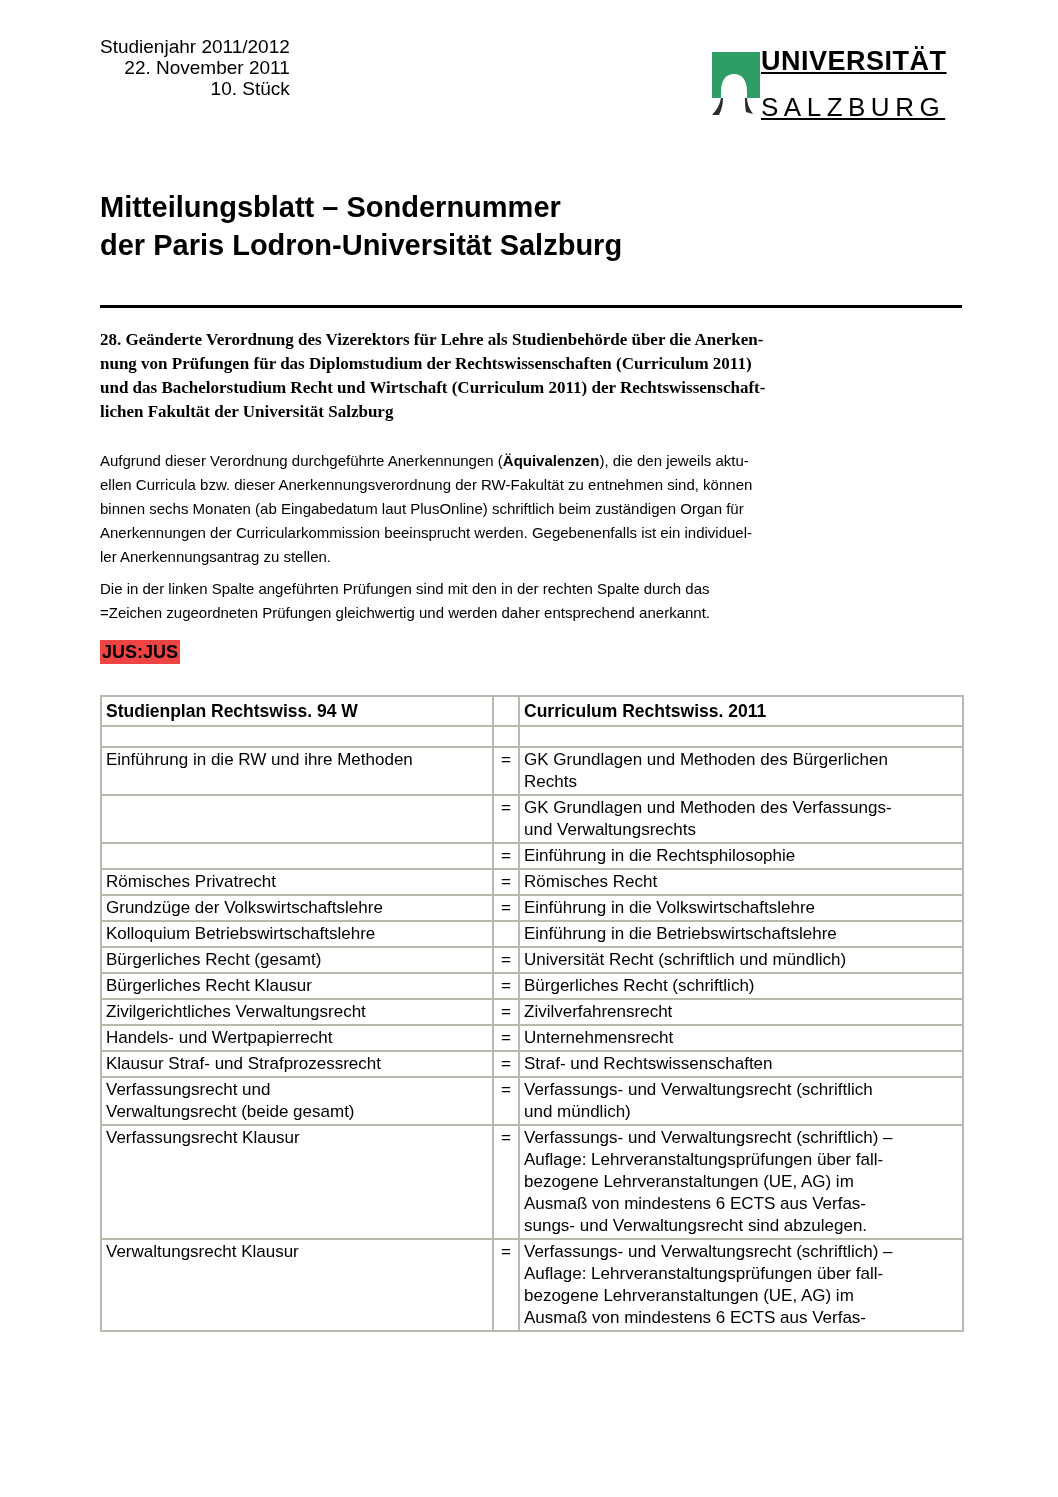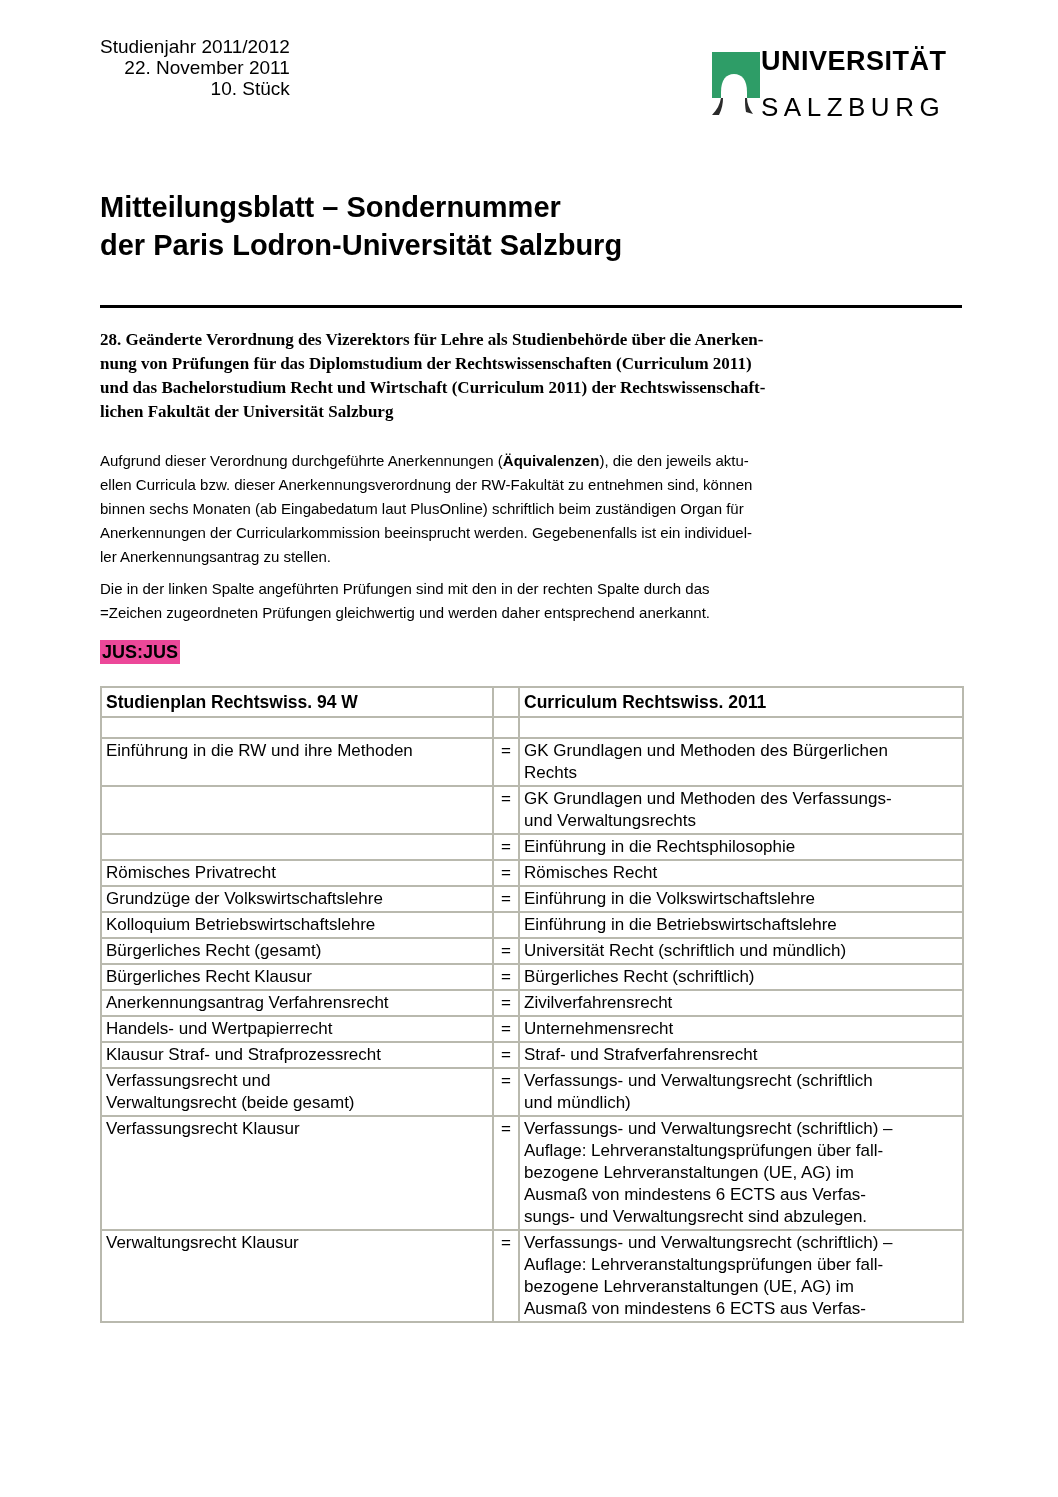--- a/index.html
+++ b/index.html
@@ -11,21 +11,21 @@
     overflow: hidden;
   }
 
   
   .issue-meta {
     position: absolute; top: 36px; left: 100px;
     font-size: 19px; line-height: 21px; text-align: right;
   }
 
   
-  .logo { position: absolute; top: 46px; left: 712px; display: flex; align-items: flex-start; }
+  .logo { position: absolute; top: 46px; left: 712px; display: flex; align-items: flex-start; text-decoration: underline; }
   .logo-mark { display: block; margin-top: 6px; }
   .logo-text { margin-left: 1px; }
   .logo-line1 { font-weight: bold; font-size: 27px; line-height: 30px; letter-spacing: 0.5px; }
   .logo-line2 { font-size: 26px; line-height: 28px; letter-spacing: 5.5px; margin-top: 17px; }
 
   
   .page-title {
     position: absolute; top: 188px; left: 100px; margin: 0;
     font-size: 29px; line-height: 38px; font-weight: bold;
     white-space: pre-line;
@@ -60,21 +60,21 @@
   .section-tag {
     display: inline-block;
     font-size: 18px; font-weight: bold; line-height: 22px;
     padding: 1px 2px;
   }
 
   
   table.equiv {
     border-collapse: collapse;
     width: 862px;
-    margin-top: 22px;
+    margin-top: 31px;
     table-layout: fixed;
     font-size: 17px;
   }
   table.equiv td {
     border: 2px solid #b9b9ae;
     vertical-align: top;
     line-height: 22px;
     padding: 1px 4px;
     white-space: pre-line;
     overflow: hidden;
@@ -121,21 +121,21 @@
   <p class="body-par"><span>Aufgrund dieser Verordnung durchgeführte Anerkennungen (</span><b>Äquivalenzen</b><span>), die den jeweils aktu-
 ellen Curricula bzw. dieser Anerkennungsverordnung der RW-Fakultät zu entnehmen sind, können
 binnen sechs Monaten (ab Eingabedatum laut PlusOnline) schriftlich beim zuständigen Organ für
 Anerkennungen der Curricularkommission beeinsprucht werden. Gegebenenfalls ist ein individuel-
 ler Anerkennungsantrag zu stellen.</span></p>
 
   <p class="body-par second">Die in der linken Spalte angeführten Prüfungen sind mit den in der rechten Spalte durch das
 =Zeichen zugeordneten Prüfungen gleichwertig und werden daher entsprechend anerkannt.</p>
 
   <div class="section-tag-wrap">
-    <span class="section-tag" style="background: #ec4899;">JUS:JUS</span>
+    <span class="section-tag" style="background: #ef4444;">JUS:JUS</span>
   </div>
 
   <table class="equiv">
     <tbody>
       <tr class="hdr">
         <td class="c-left">Studienplan Rechtswiss. 94 W</td>
         <td class="c-eq"></td>
         <td class="c-right">Curriculum Rechtswiss. 2011</td>
       </tr>
     <tr class="spacer">
@@ -179,33 +179,33 @@
           <td class="c-left">Bürgerliches Recht (gesamt)</td>
           <td class="c-eq">=</td>
           <td class="c-right">Universität Recht (schriftlich und mündlich)</td>
         </tr>
         <tr>
           <td class="c-left">Bürgerliches Recht Klausur</td>
           <td class="c-eq">=</td>
           <td class="c-right">Bürgerliches Recht (schriftlich)</td>
         </tr>
         <tr>
-          <td class="c-left">Anerkennungsantrag Verfahrensrecht</td>
+          <td class="c-left">Zivilgerichtliches Verwaltungsrecht</td>
           <td class="c-eq">=</td>
           <td class="c-right">Zivilverfahrensrecht</td>
         </tr>
         <tr>
           <td class="c-left">Handels- und Wertpapierrecht</td>
           <td class="c-eq">=</td>
           <td class="c-right">Unternehmensrecht</td>
         </tr>
         <tr>
           <td class="c-left">Klausur Straf- und Strafprozessrecht</td>
           <td class="c-eq">=</td>
-          <td class="c-right">Straf- und Strafverfahrensrecht</td>
+          <td class="c-right">Straf- und Rechtswissenschaften</td>
         </tr>
         <tr>
           <td class="c-left">Verfassungsrecht und
 Verwaltungsrecht (beide gesamt)</td>
           <td class="c-eq">=</td>
           <td class="c-right">Verfassungs- und Verwaltungsrecht (schriftlich
 und mündlich)</td>
         </tr>
         <tr>
           <td class="c-left">Verfassungsrecht Klausur</td>

